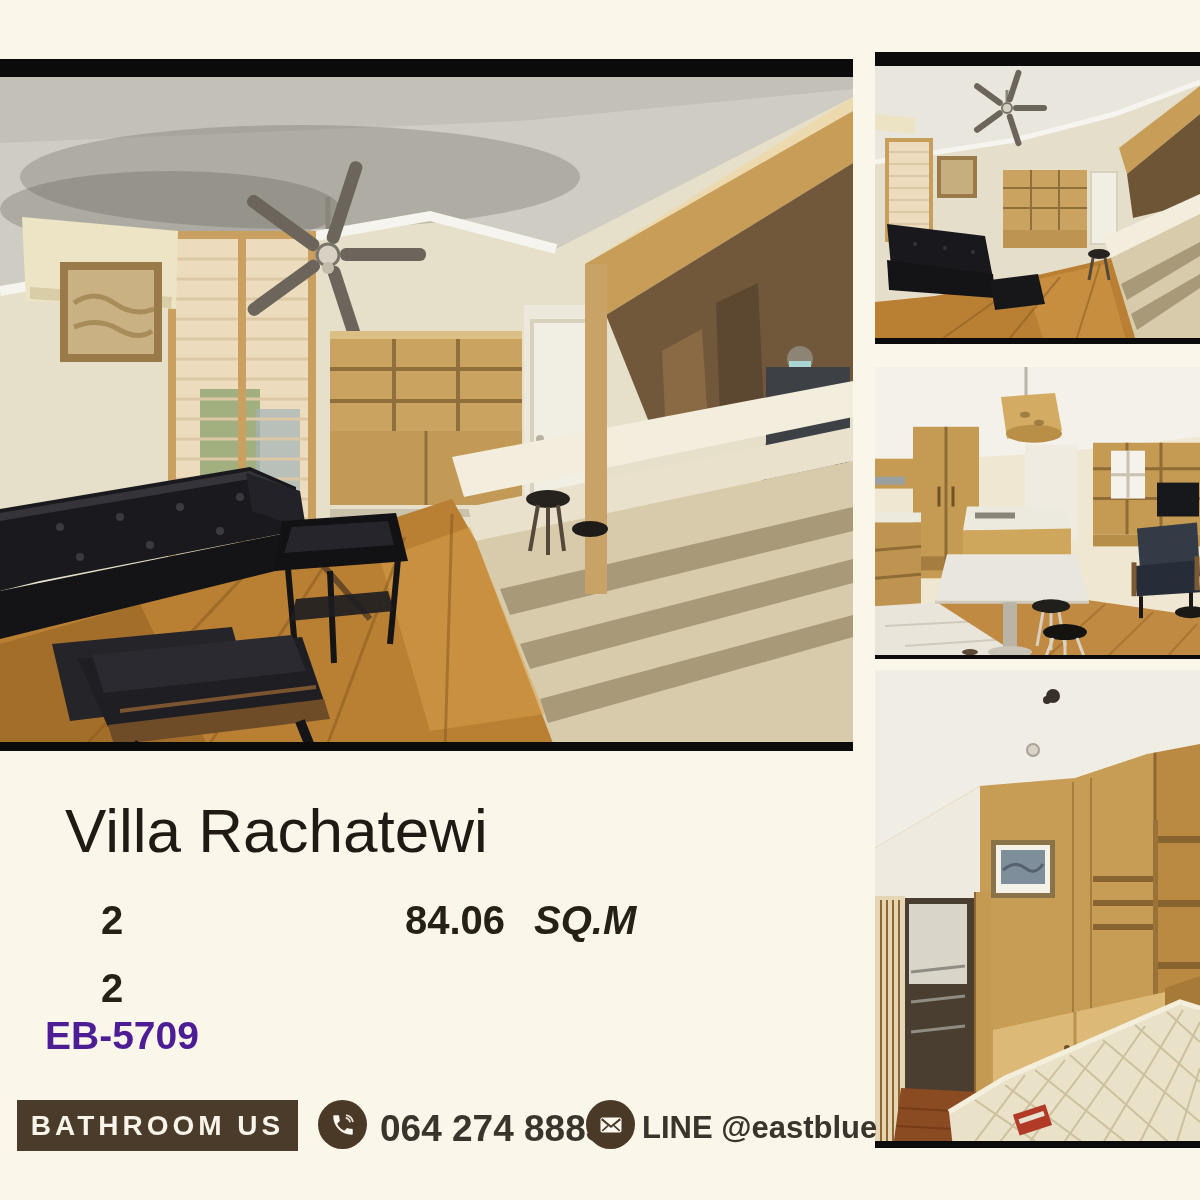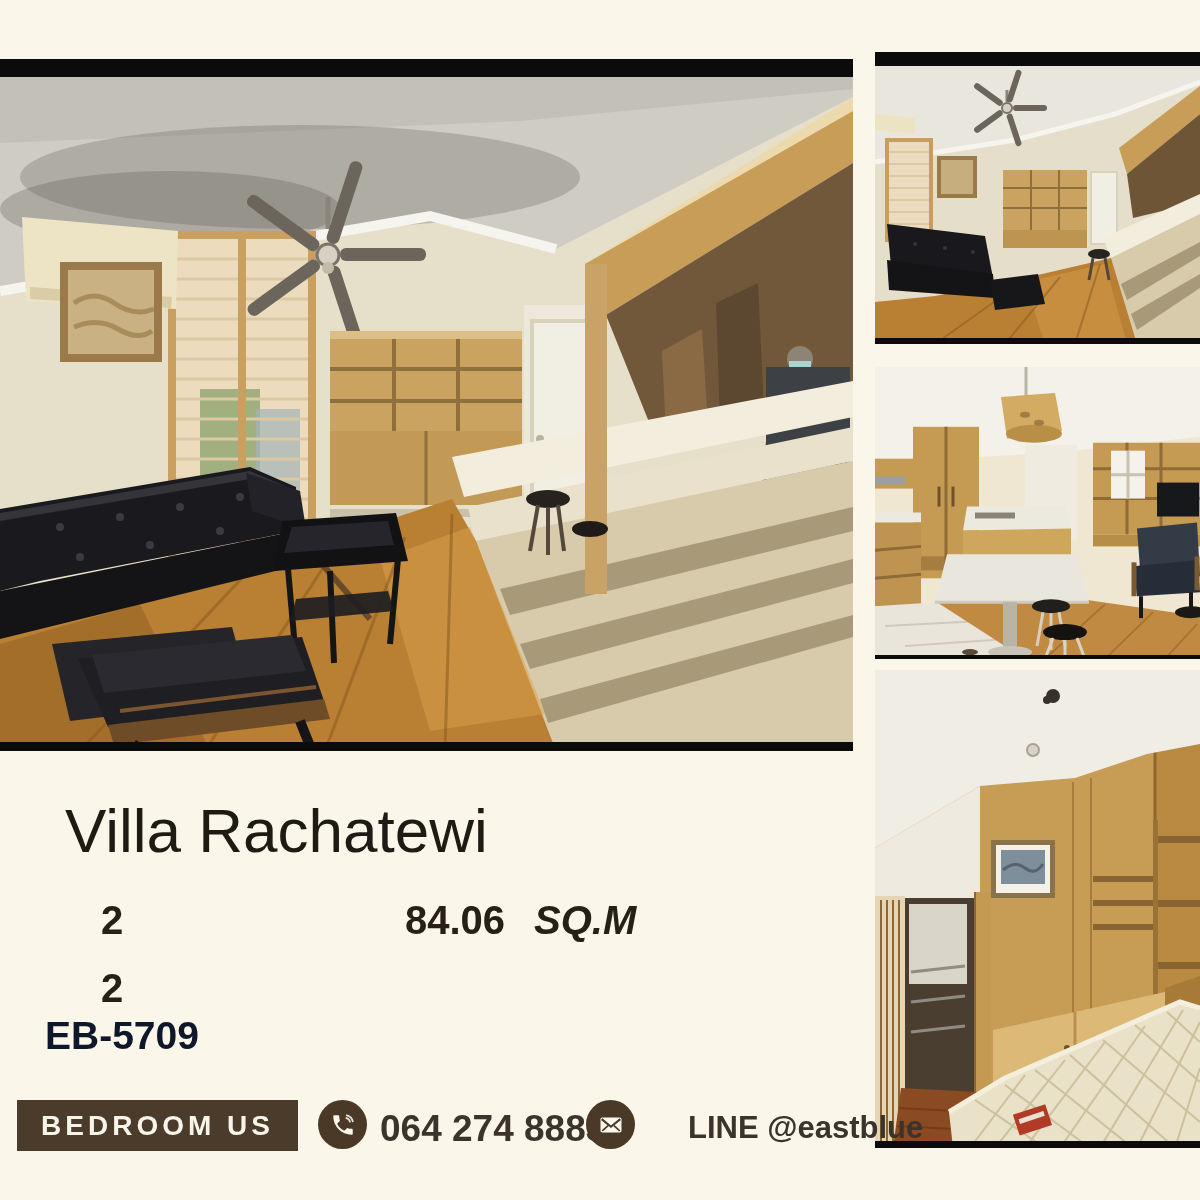--- a/index.html
+++ b/index.html
@@ -16,32 +16,32 @@
     padding-left:26px;box-sizing:border-box;font-size:54px;letter-spacing:1px;}
   .title{position:absolute;left:51px;top:800px;font-size:62px;line-height:1;
     font-weight:400;color:#1F1A13;margin-left:14px;}
   .spec-row{position:absolute;left:0;width:870px;height:46px;}
   #spec-bedroom{top:899px;}
   #spec-bathroom{top:967px;}
   .spec-row span{position:absolute;top:0;font-size:40px;line-height:1.05;
     font-weight:600;color:#262017;}
   .pos-a{left:101px;} .pos-b{left:175px;} .pos-c{left:405px;text-align:right;} .pos-d{left:534px;font-style:italic;}
   .ref-code{position:absolute;left:45px;top:1014px;font-size:39px;font-weight:800;
-    color:#0f172a;}
+    color:#4c1d95;}
   .contact-btn{position:absolute;left:17px;top:1100px;width:281px;height:51px;
     background:#4A3B2B;color:#F8F4E9;font-size:28px;font-weight:700;
     letter-spacing:4px;display:flex;align-items:center;justify-content:center;
     cursor:pointer;}
   .icon-circle{position:absolute;width:49px;height:49px;border-radius:50%;
     background:#4A3927;display:flex;align-items:center;justify-content:center;}
   #phone-circle{left:318px;top:1100px;}
   #mail-circle{left:586px;top:1100px;}
   .phone-text{position:absolute;left:380px;top:1108px;font-size:37px;
     font-weight:600;color:#3B342C;}
-  .line-text{position:absolute;left:688px;top:1110px;font-size:31px;
+  .line-text{position:absolute;left:642px;top:1110px;font-size:31px;
     font-weight:600;color:#3B342C;}
 </style>
 </head>
 <body>
 
 <div class="canvas">
 
   <div class="photo" id="main-photo">
     <svg viewBox="0 0 853 692" preserveAspectRatio="none">
       <rect x="0" y="18" width="853" height="674" fill="#E6DFC9"></rect>
@@ -510,21 +510,21 @@
     <span class="pos-c">84.06</span>
     <span class="pos-d">SQ.M</span>
   </div>
 
   <div class="spec-row" id="spec-bathroom">
     <span class="pos-a">2</span>
   </div>
 
   <div class="ref-code">EB-5709</div>
 
-  <div class="contact-btn">BEDROOM US</div>
+  <div class="contact-btn">BATHROOM US</div>
 
   <div class="icon-circle" id="phone-circle">
     <svg width="26" height="26" viewBox="0 0 24 24">
       <path fill="#FBF7EE" d="M6.62 10.79c1.44 2.83 3.76 5.14 6.59 6.59l2.2-2.21c.27-.27.67-.36 1.02-.24 1.12.37 2.33.57 3.57.57.55 0 1 .45 1 1V20c0 .55-.45 1-1 1-9.39 0-17-7.61-17-17 0-.55.45-1 1-1h3.5c.55 0 1 .45 1 1 0 1.25.2 2.45.57 3.57.11.35.03.74-.25 1.02l-2.2 2.2z"></path>
       <path fill="none" stroke="#FBF7EE" stroke-width="1.6" d="M14.5 5.5a5 5 0 0 1 4 4 M14.8 2.8a8 8 0 0 1 6.4 6.4" opacity="0.9"></path>
     </svg>
   </div>
   <span class="phone-text">064 274 8883</span>
 
   <div class="icon-circle" id="mail-circle">

